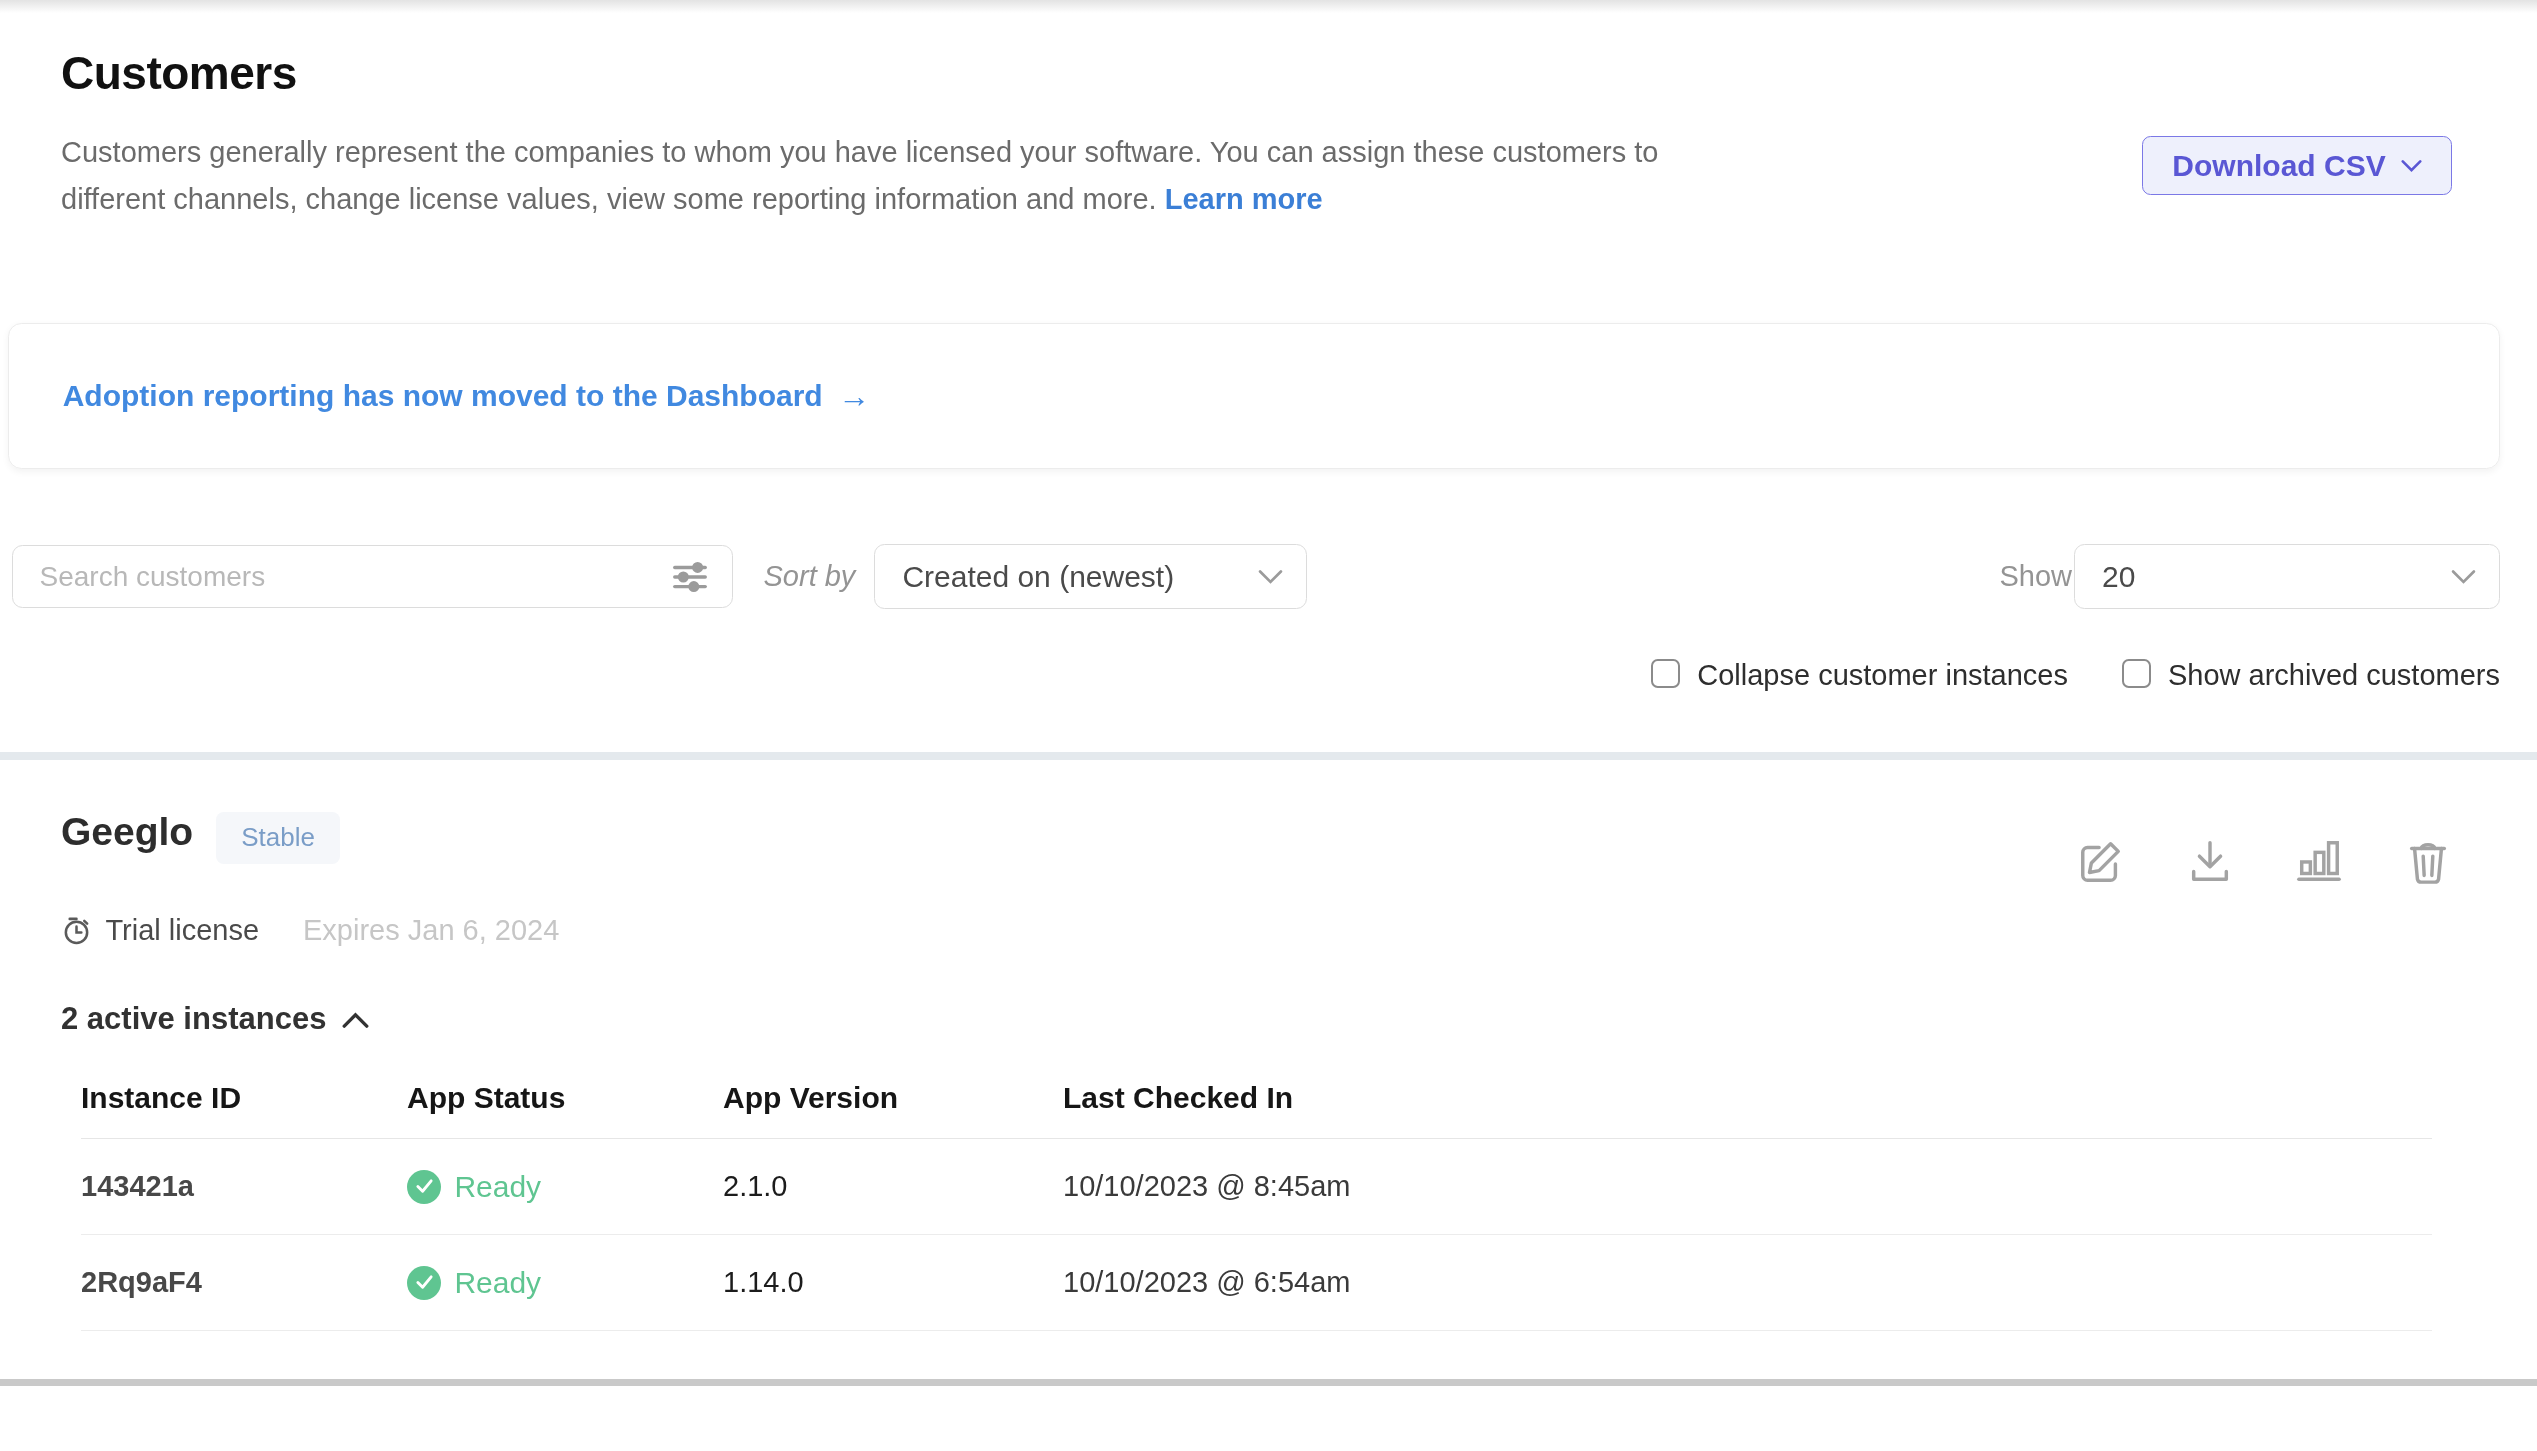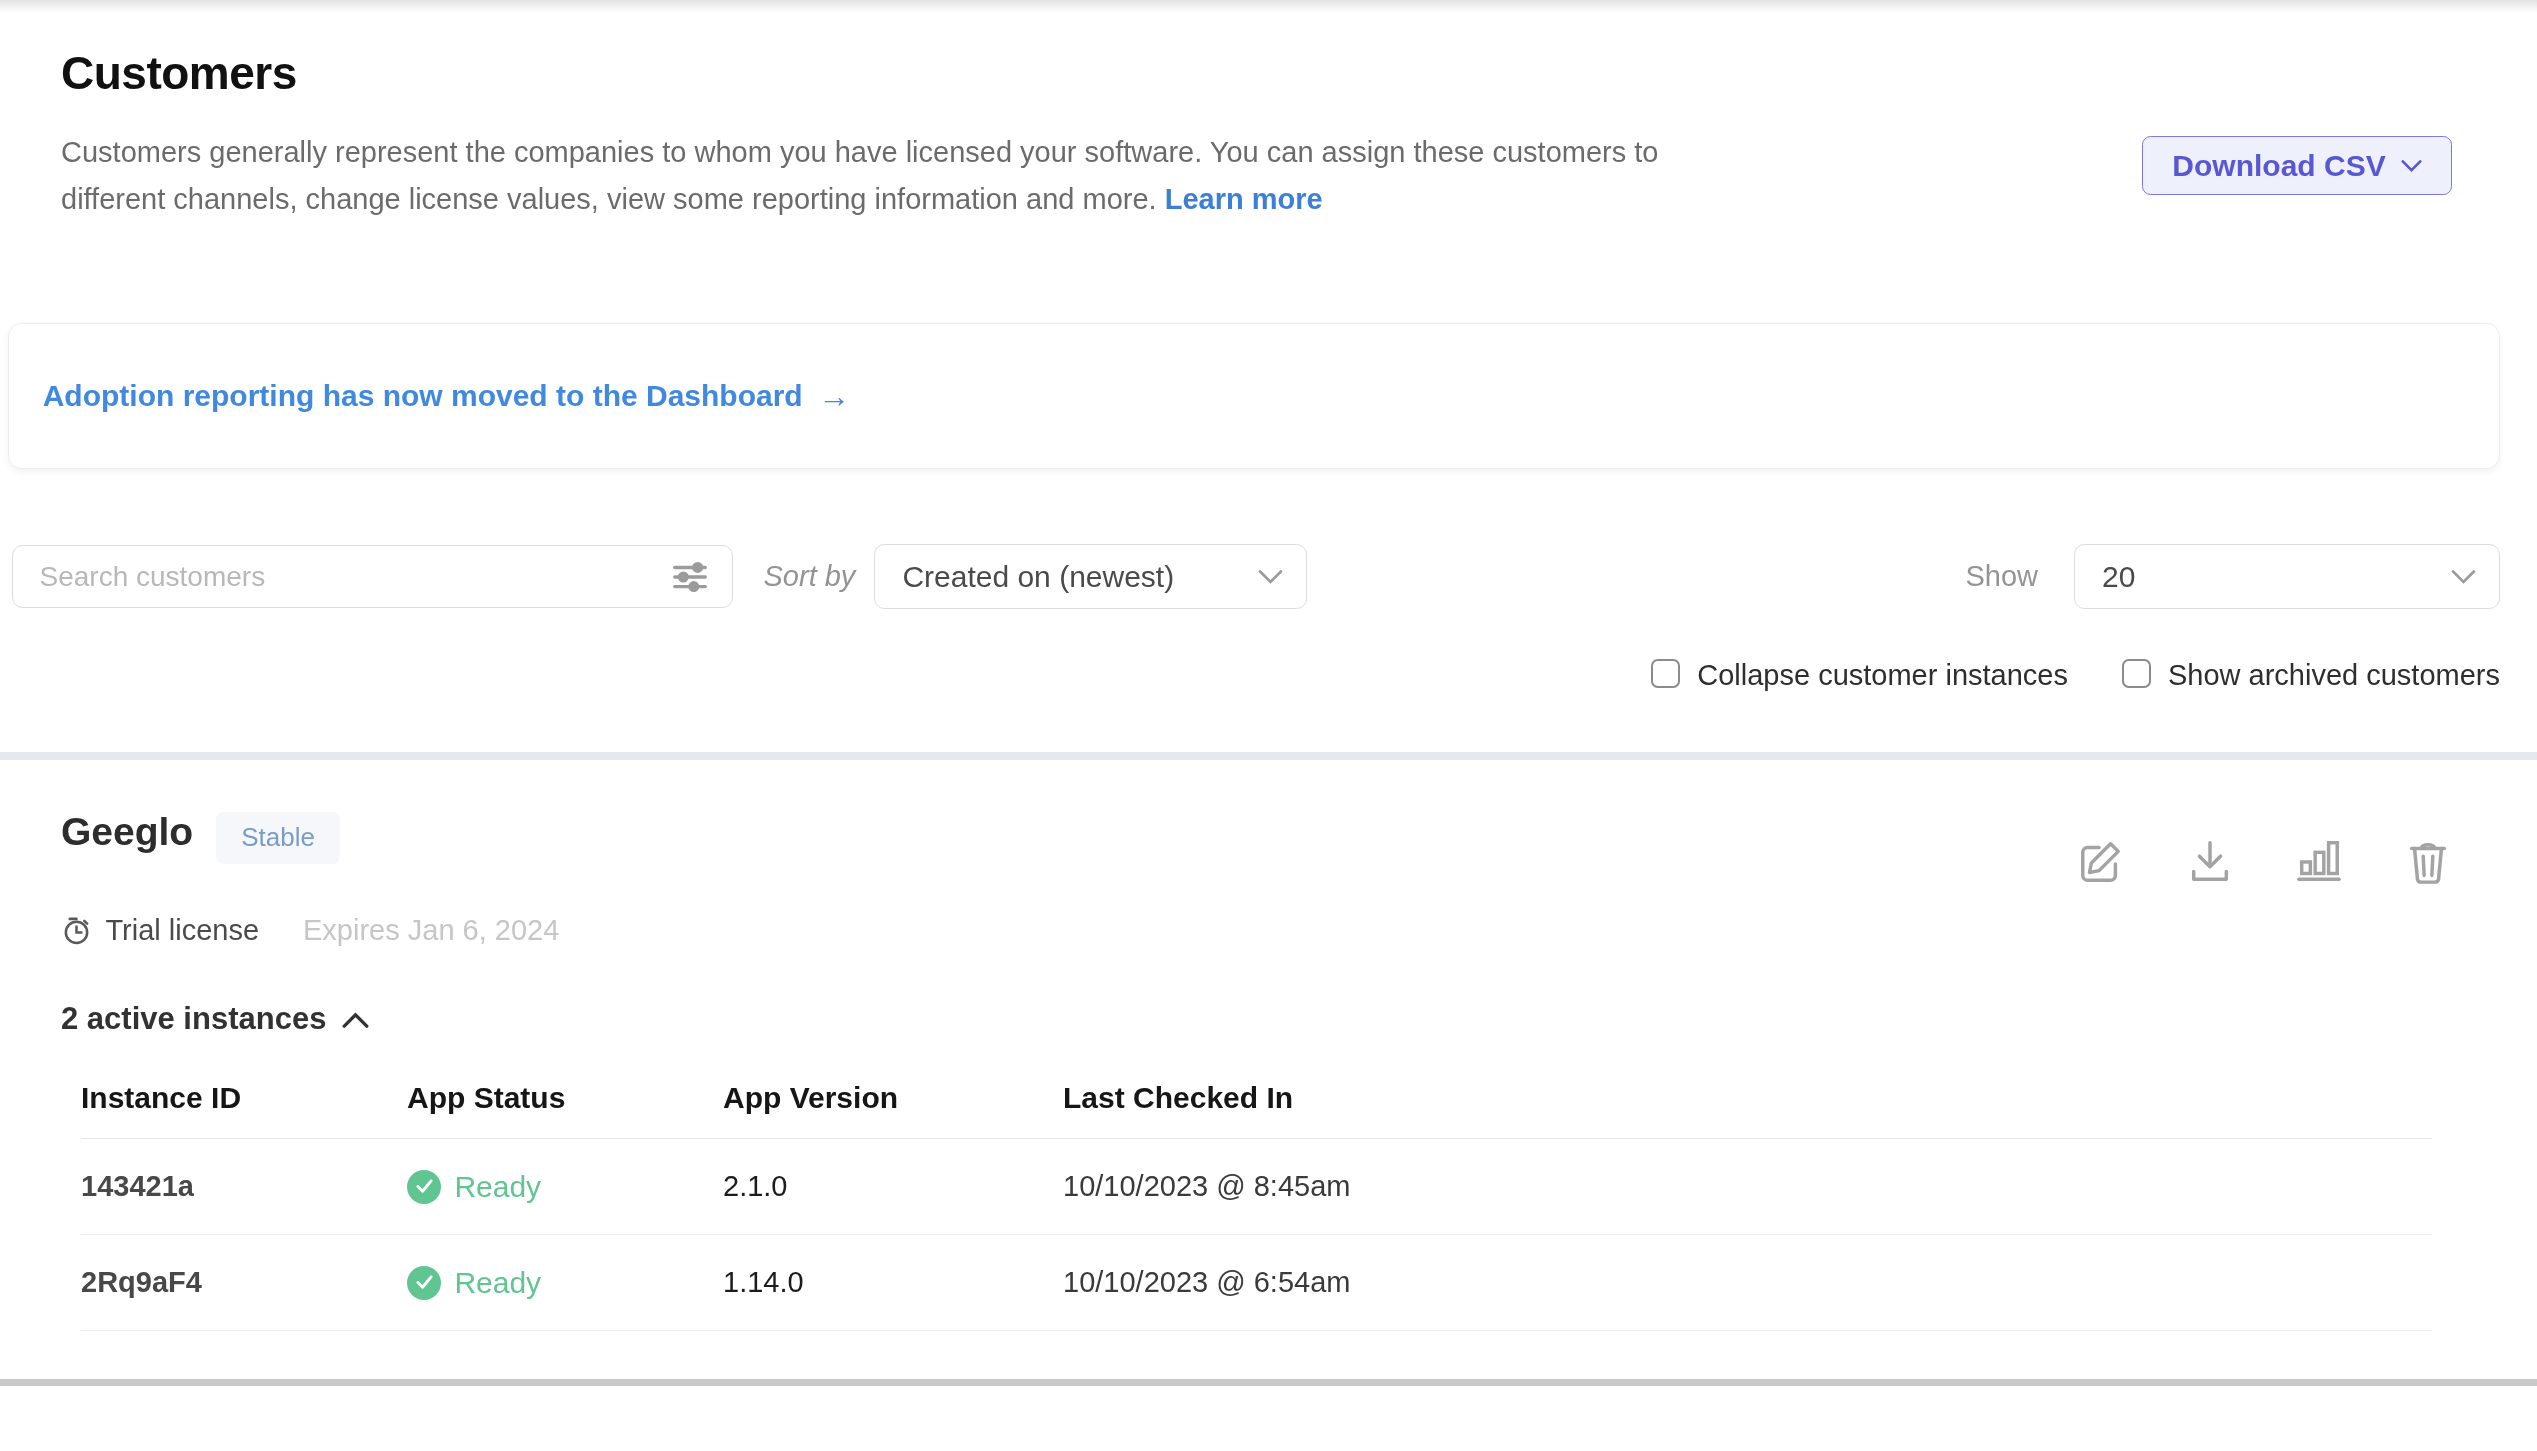--- a/index.html
+++ b/index.html
@@ -16,38 +16,38 @@
   .link { color:#3b7fd6; font-weight:bold; text-decoration:none; cursor:pointer; }
   .header-actions { display:flex; gap:40px; margin-top:90px; flex-shrink:0; }
   .btn { border-radius:8.6px; font-size:30px; font-weight:bold; height:59px;
     display:flex; align-items:center; padding:0 29px; cursor:pointer; white-space:nowrap; }
   .btn-primary { background:#6966e8; color:#ffffff; border:none; }
   .btn-secondary { background:#eef0fc; color:#5a57d4; border:1.9px solid #7b78e6; gap:15.3px; }
 
   
   .banner { margin:100px 38px 0 7.7px; height:146px; border:1px solid #ececec;
     border-radius:13.4px; box-shadow:0 2.9px 7.7px rgba(0,0,0,0.05);
-    display:flex; align-items:center; padding-left:34px; cursor:pointer; }
+    display:flex; align-items:center; padding-left:54px; cursor:pointer; }
   .banner-text { color:#4189e0; font-size:30px; font-weight:bold; }
   .banner-arrow { color:#4189e0; font-size:32px; font-weight:bold; margin-left:15.3px; }
 
   
   .filter-row { margin-top:75px; padding:0 38px 0 11.5px; display:flex; align-items:center; }
   .search-box { width:721px; height:63px; border:1.9px solid #dcdcdc; border-radius:10.5px;
     display:flex; align-items:center; padding:0 21px 0 27px; }
   .search-box input { flex:1; border:none; outline:none; font-size:28px; color:#333;
     font-family:"Liberation Sans", sans-serif; background:transparent; }
   .search-box input::placeholder { color:#b8b8b8; }
   .label-muted { color:#949494; font-size:29px; }
   .sort-label { margin-left:31px;font-style:italic; }
   .select { height:65px; border:1.9px solid #dcdcdc; border-radius:10.5px; background:#fff;
     display:flex; align-items:center; justify-content:space-between;
     font-size:30px; color:#4a4a4a; padding:0 23px 0 27px; cursor:pointer; }
   .sort-select { width:433px; margin-left:19px; }
-  .show-select { width:426px; margin-left:36px; }
+  .show-select { width:426px; margin-left:2px; }
   .flex-spacer { flex:1; }
 
   
   .checkbox-row { margin-top:50px; padding-right:38px; display:flex; justify-content:flex-end; gap:54px; }
   .checkbox-item { display:flex; align-items:flex-start; gap:17px; cursor:pointer; }
   .checkbox { width:29px; height:29px; border:2.9px solid #8b8b8b; border-radius:6.7px; background:#fff; }
   .checkbox-label { font-size:29px; color:#2e2e2e; }
 
   .section-divider { margin-top:60px; height:7.7px; background:#e4e9ed; width:100%; }
   .bottom-divider { height:6.7px; background:#c9c9c9; width:100%; margin-top:48px; }

